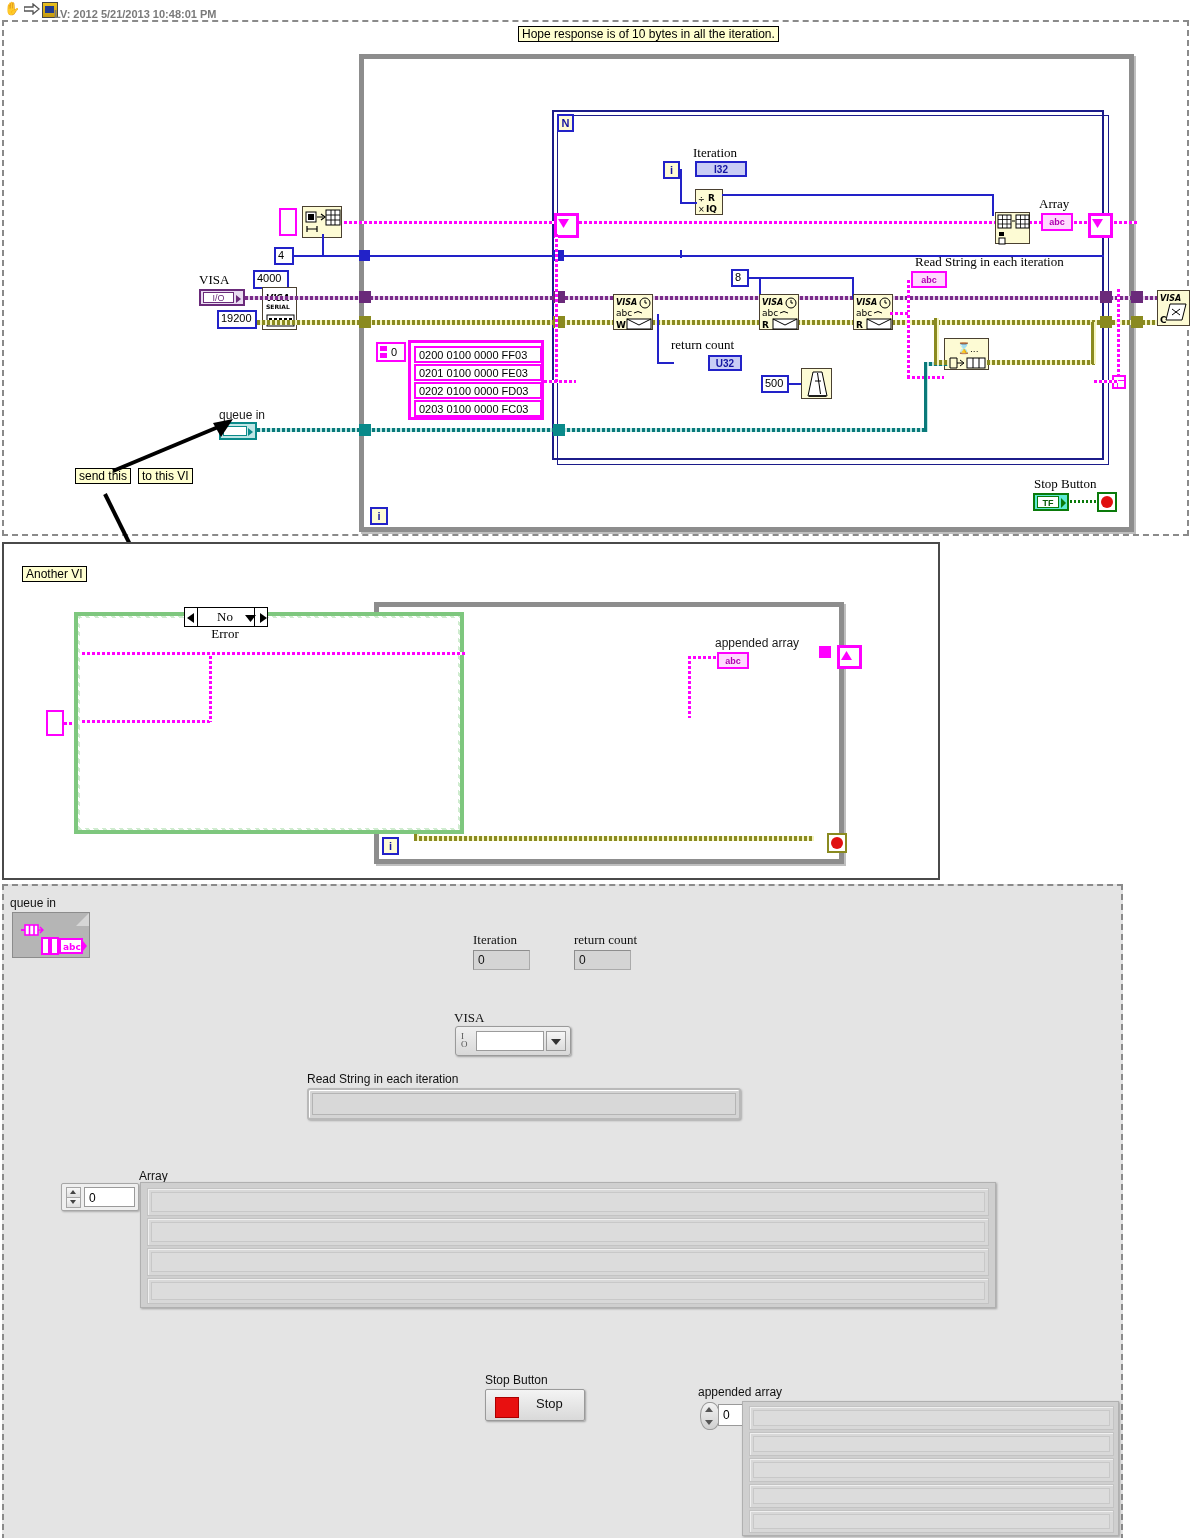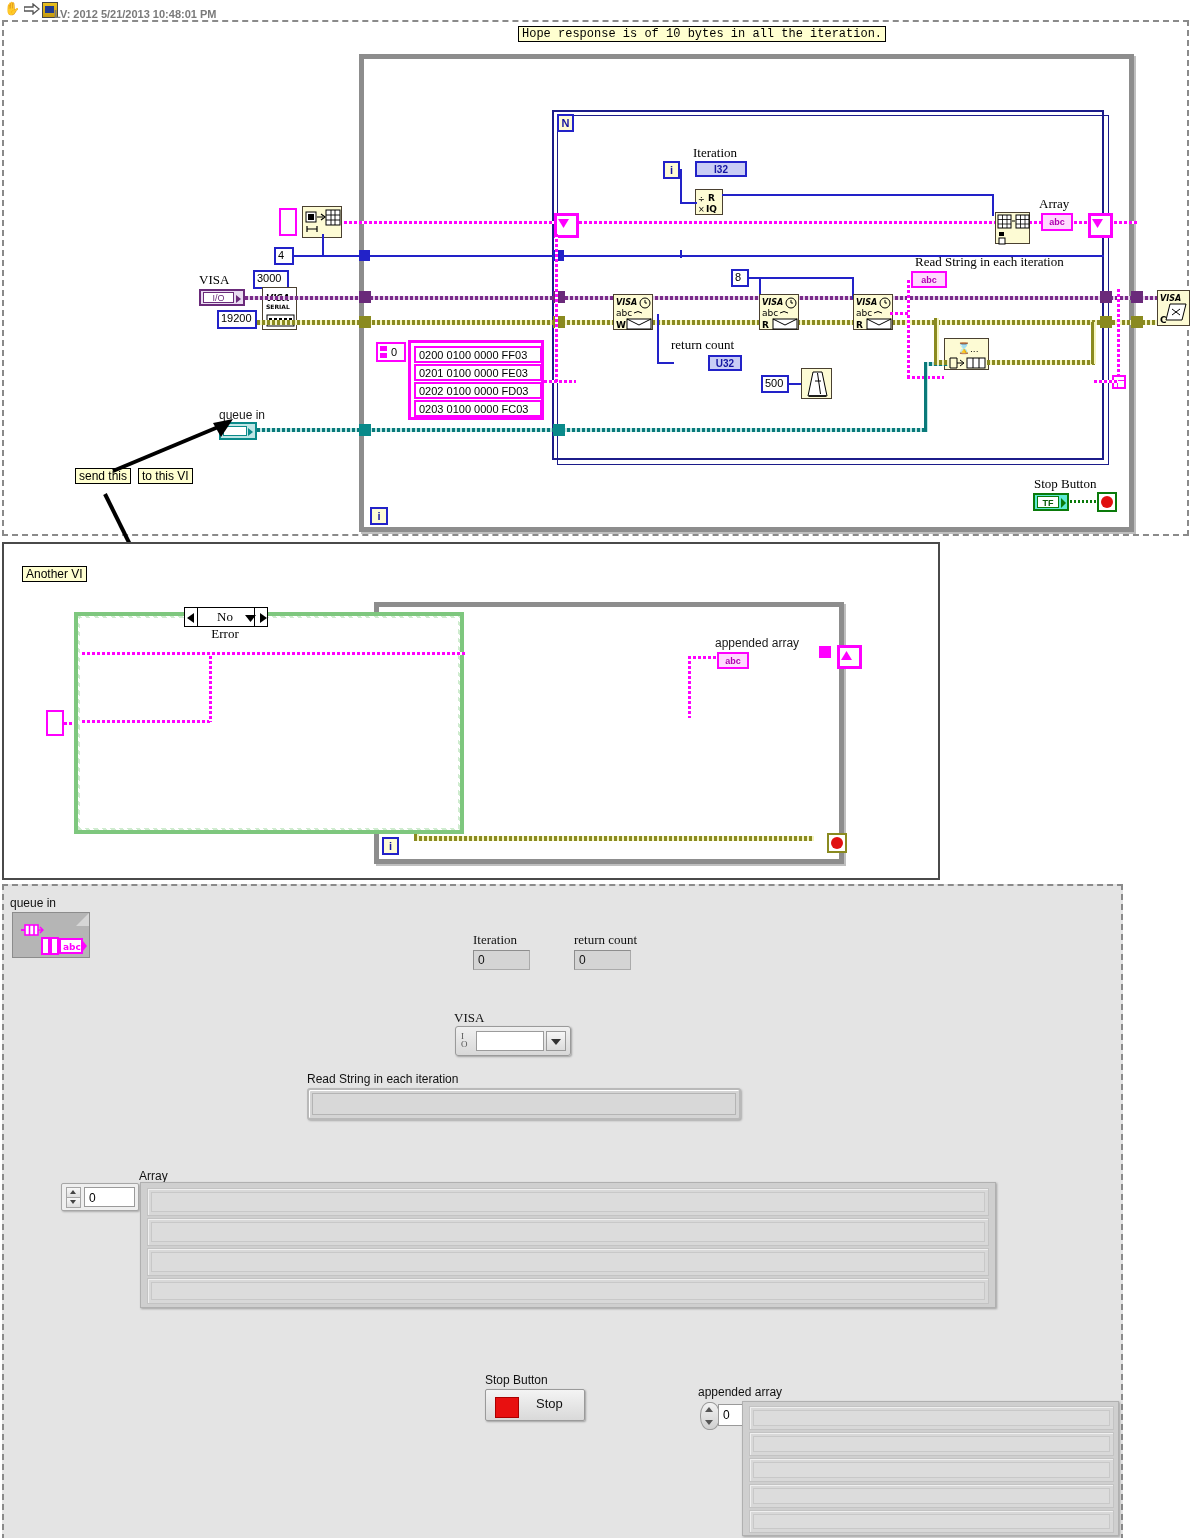--- a/index.html
+++ b/index.html
@@ -27,21 +27,21 @@
 
   
   .lv-node{background:#fdfbd4;border:1px solid #4a4030;box-sizing:border-box;}
   .lv-gray-struct{background:transparent;border:5px solid #8d8d8d;box-sizing:border-box;box-shadow:2px 2px 0 rgba(0,0,0,.25);}
   .lv-inner-struct{border:2px solid #1c1c8a;box-sizing:border-box;}
   .term-i32{border:2px solid #2222c8;background:#c9cdf5;color:#1414a0;font-family:"Liberation Sans",sans-serif;font-size:10px;font-weight:bold;box-sizing:border-box;text-align:center;}
   .term-str{border:2px solid #ff00ff;background:#ffd9ff;color:#b000b0;font-family:"Liberation Sans",sans-serif;font-size:9px;font-weight:bold;box-sizing:border-box;text-align:center;}
   .const-num{border:2px solid #2222c8;background:#ffffff;color:#000;font-family:"Liberation Sans",sans-serif;font-size:11px;box-sizing:border-box;padding-left:2px;}
   .lbl{font-family:"Liberation Serif",serif;font-size:13px;color:#000;white-space:nowrap;}
   .lbl-s{font-family:"Liberation Sans",sans-serif;font-size:12px;color:#1a1a1a;white-space:nowrap;}
-  .comment{background:#ffffd0;border:1px solid #000;font-family:Liberation Mono, monospace;font-size:12px;padding:0 3px;white-space:nowrap;}
+  .comment{background:#ffffd0;border:1px solid #000;font-family:Liberation Sans, sans-serif;font-size:12px;padding:0 3px;white-space:nowrap;}
   .comment-s{background:#ffffd0;border:1px solid #000;font-family:"Liberation Sans",sans-serif;font-size:12px;padding:0 3px;white-space:nowrap;}
 
   
   .w{position:absolute;}
   .w-blue{background:#2222c8;}
   .w-pinkdot{background:repeating-linear-gradient(90deg,#ff00ff 0 3px,#ffffff 3px 5px);}
   .w-pinkdot-v{background:repeating-linear-gradient(180deg,#ff00ff 0 3px,#ffffff 3px 5px);}
   .w-purple{background:repeating-linear-gradient(90deg,#7a2a8a 0 3px,#e3d0e8 3px 5px);}
   .w-olive{background:repeating-linear-gradient(90deg,#8a8a20 0 3px,#f5f5c0 3px 5px);}
   .w-teal{background:repeating-linear-gradient(90deg,#0a7a7a 0 3px,#bfe6e6 3px 5px);}
@@ -160,21 +160,21 @@
   <div class="abs tun-blue" style="left:355px;top:228px;width:11px;height:11px;"></div>
   <div class="abs tun-blue" style="left:549px;top:228px;width:11px;height:11px;"></div>
 
   <div class="abs lbl" style="left:195px;top:250px;">VISA</div>
   <div class="abs" style="left:195px;top:267px;width:46px;height:17px;border:2px solid #6a2a7a;background:#e9dcf0;box-sizing:border-box;">
     <div style="position:absolute;left:2px;top:1px;right:9px;bottom:1px;border:1px solid #6a2a7a;background:#fff;
         font-family:'Liberation Sans',sans-serif;font-size:9px;color:#6a2a7a;text-align:center;line-height:11px;">I/O</div>
     <div style="position:absolute;right:2px;top:4px;border-left:5px solid #6a2a7a;border-top:4px solid transparent;border-bottom:4px solid transparent;"></div>
   </div>
 
-  <div class="abs const-num" style="left:249px;top:248px;width:36px;height:19px;">3000</div>
+  <div class="abs const-num" style="left:249px;top:248px;width:36px;height:19px;">4000</div>
   <div class="abs const-num" style="left:213px;top:288px;width:40px;height:19px;">19200</div>
 
   <div class="abs lv-node" style="left:258px;top:265px;width:35px;height:43px;background:#fff;">
     <svg viewBox="0 0 35 43" width="35" height="43">
       <text x="3" y="13" font-family="DejaVu Sans" font-size="9" font-style="italic" font-weight="bold">VISA</text>
       <text x="3" y="21" font-family="DejaVu Sans" font-size="6" font-weight="bold">SERIAL</text>
       <rect x="4" y="27" width="27" height="11" fill="#fff" stroke="#000"></rect>
       <g fill="#000">
           <rect x="6" y="30" width="3" height="5"></rect>
           <rect x="11" y="30" width="3" height="5"></rect>

